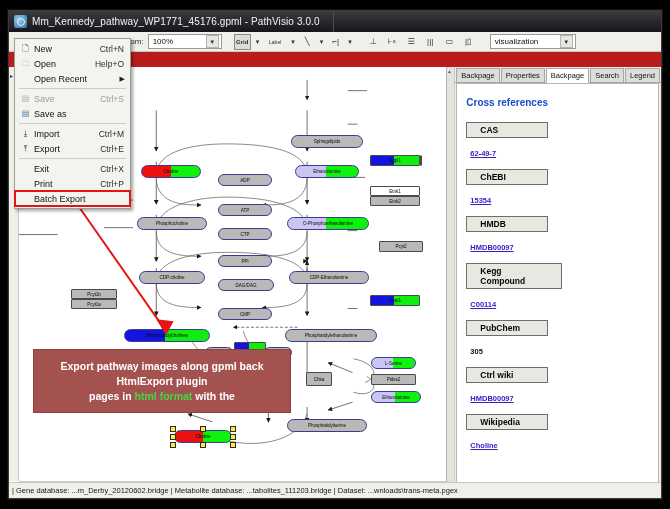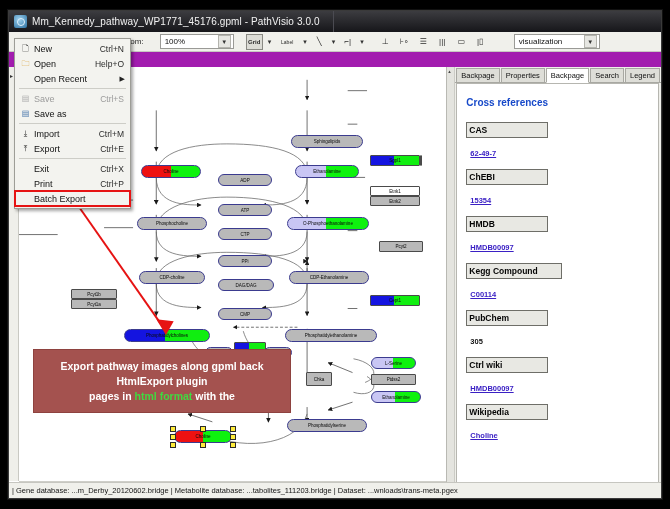--- a/index.html
+++ b/index.html
@@ -1,20 +1,20 @@
 <!DOCTYPE html>
 <html><head>
 <meta charset="utf-8">
 <style>
   html,body{margin:0;padding:0;background:#000;}
   body{width:670px;height:509px;overflow:hidden;
        font-family:"Liberation Sans",sans-serif;}
 
   #app{position:absolute;left:8px;top:10px;width:654px;height:489px;
-       background:#a21caf;border:1px solid #3a3a3a;box-sizing:border-box;
+       background:#b91c1c;border:1px solid #3a3a3a;box-sizing:border-box;
        box-shadow:0 0 0 1px #111;}
 
   
   .titlebar{height:21px;background:linear-gradient(#3c3c40,#16161a);
             position:relative;display:flex;align-items:center;}
   .tb-icon{width:13px;height:13px;margin-left:5px;margin-right:5px;
            background:radial-gradient(circle at 40% 35%,#9fd2ef,#2a6fa0);
            border-radius:2px;flex:none;position:relative;}
   .tb-icon:after{content:"";position:absolute;left:3px;top:3px;width:6px;height:6px;
            border:1px solid #dff0fb;border-radius:50%;}
@@ -27,21 +27,21 @@
            display:flex;align-items:center;padding-left:5px;gap:2px;position:relative;z-index:30;}
   .menu-item{font-size:9.5px;color:#1b1b1b;padding:1px 5px 2px 5px;line-height:11px;}
   .menu-item.active{background:#b5d4ef;border:1px solid #6f9fcf;padding:0 4px 1px 4px;}
 
   
   .toolbar{height:19px;background:#f0f0eb;border-bottom:1px solid #c8c8c2;
            display:flex;align-items:center;gap:4px;padding-left:112px;position:relative;}
   .tb-label{font-size:8px;color:#2a2a2a;}
   .combo{height:13px;border:1px solid #9a9a96;background:#fff;display:flex;
          align-items:center;padding:0 2px 0 4px;font-size:8px;color:#111;
-         justify-content:space-between;margin-left:12px;}
+         justify-content:space-between;}
   .combo .arw{width:11px;height:11px;background:#e6e6e2;border:1px solid #b4b4ae;
         display:flex;align-items:center;justify-content:center;font-size:6px;color:#333;}
   .tbtn{width:15px;height:14px;display:flex;align-items:center;justify-content:center;
         font-size:8px;color:#2b2b2b;}
   .tbtn.box{border:1px solid #8a8a84;background:#dcdcd6;font-size:6px;font-weight:bold;}
   .tsep{font-size:7px;color:#333;padding:0 1px;}
 
   
   .body{position:absolute;left:0;top:56px;right:0;bottom:0;display:flex;}
 
@@ -109,21 +109,21 @@
   .side-gut:after{content:"▴";position:absolute;left:1px;top:1px;font-size:5px;color:#444;}
   .tabs{height:15px;display:flex;align-items:flex-end;padding-left:9px;
         background:#eeeee9;border-bottom:1px solid #a8a8a2;}
   .tab{font-size:7.5px;color:#111;padding:1px 4px 1px 4px;border:1px solid #a8a8a2;
        border-bottom:none;background:#dedeD8;margin-right:1px;line-height:11px;}
   .tab.sel{background:#fff;border-bottom:1px solid #fff;margin-bottom:-1px;}
   .panel{flex:1;background:#fff;margin:0 2px 2px 9px;border:1px solid #b6b6b0;
          padding:9px 9px 0 9px;overflow:hidden;}
   .xref-title{color:#1749c9;font-size:10px;font-weight:bold;margin:4px 0 14px 0;}
   .db-box{border:1px solid #6e6e68;background:#e8e8e3;font-size:8.5px;font-weight:bold;
-          color:#050505;padding:2px 2px;width:82px;box-sizing:border-box;margin-bottom:4px;}
+          color:#050505;padding:2px 13px;width:82px;box-sizing:border-box;margin-bottom:4px;}
   .db-val{font-size:7.5px;color:#3a20c4;text-decoration:underline;margin:0 0 11px 4px;
           display:inline-block;font-weight:bold;}
   .db-val.plain{color:#111;text-decoration:none;}
   .expr{font-size:9px;font-weight:bold;color:#060606;margin-top:3px;}
 
   
   .status{position:absolute;left:0;right:0;bottom:0;height:15px;background:#f0f0eb;
           border-top:1px solid #c6c6c0;display:flex;align-items:center;
           font-size:7.5px;color:#141414;padding-left:3px;z-index:40;}
 </style>

